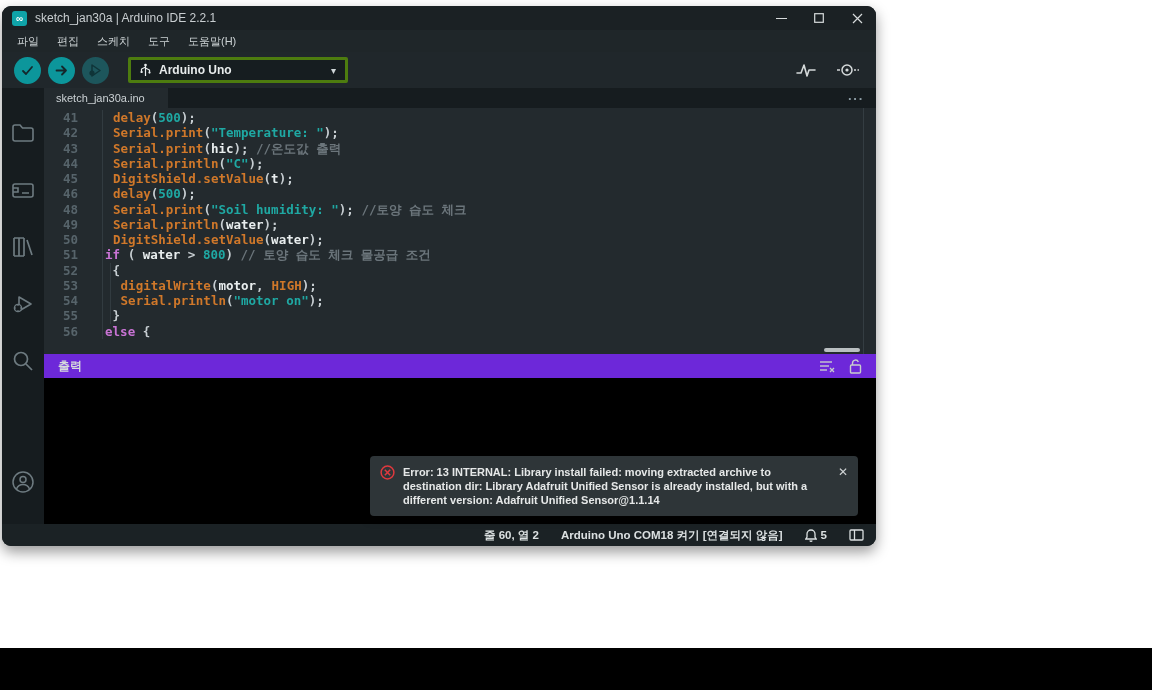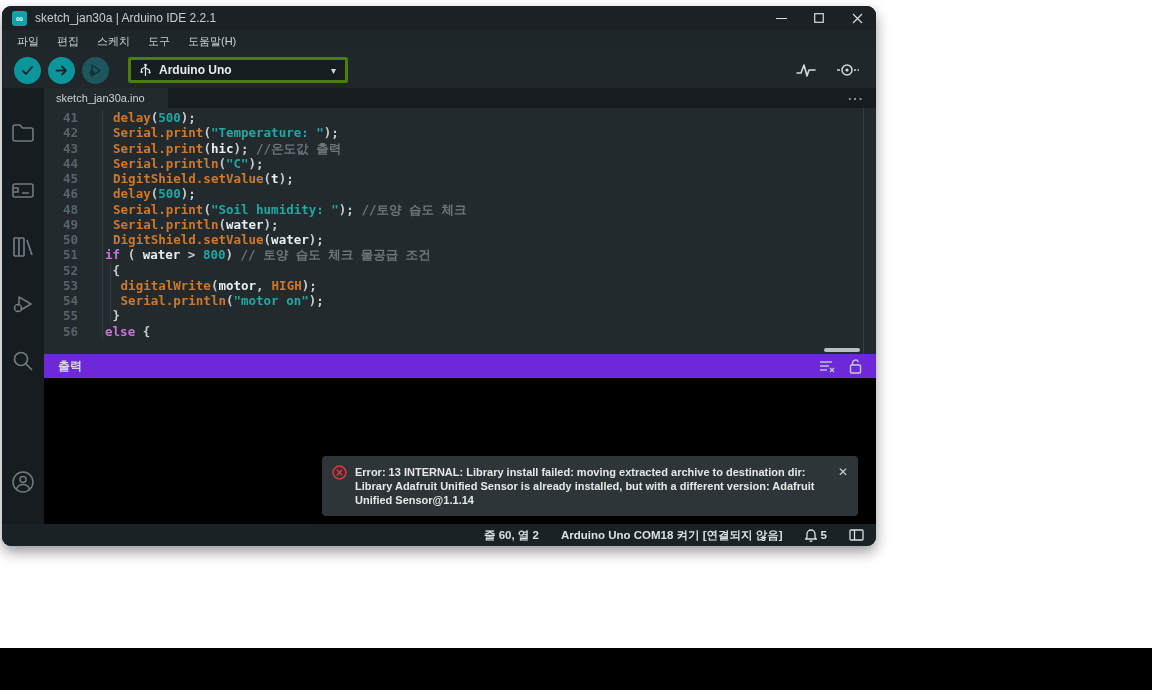--- a/index.html
+++ b/index.html
@@ -66,21 +66,21 @@
   .tk-id  { color:#e8edee; }
   .v-scroll-track { position:absolute; right:0; top:0; bottom:0; width:13px; border-left:1px solid #343d42; }
   .h-scroll-thumb { position:absolute; right:16px; bottom:2px; width:36px; height:4px; background:#b9bfc1; border-radius:2px; }
 
   
   .outputbar { height:24px; background:#6d28d9; display:flex; align-items:center; padding:0 14px; flex:0 0 auto; }
   .output-title { color:#d5dadb; font-size:12px; font-weight:bold; }
   .outputbar-icons { margin-left:auto; display:flex; align-items:center; gap:14px; color:#c7cccd; }
   .console { flex:1 1 auto; background:#000; position:relative; }
 
-  .toast { position:absolute; right:18px; bottom:8px; width:536px; background:#2e3538; border-radius:4px;
+  .toast { position:absolute; right:18px; bottom:8px; width:488px; background:#2e3538; border-radius:4px;
     box-shadow:0 2px 10px rgba(0,0,0,.55); padding:9px 10px 9px 10px; display:flex; align-items:flex-start; }
   .toast-msg { color:#e6e8e8; font-size:11px; font-weight:bold; line-height:14px; margin:0 8px; flex:1; }
   .toast-close { color:#cfd3d4; font-size:12px; line-height:14px; }
 
   
   .statusbar { height:22px; background:#1b2225; display:flex; align-items:center; justify-content:flex-end;
     gap:22px; padding-right:12px; flex:0 0 auto; font-size:11.5px; font-weight:bold; color:#dbe0e1; }
   .sb-seg { display:flex; align-items:center; gap:4px; }
 
   .black-strip { position:absolute; left:0; top:648px; width:1152px; height:42px; background:#000; }

